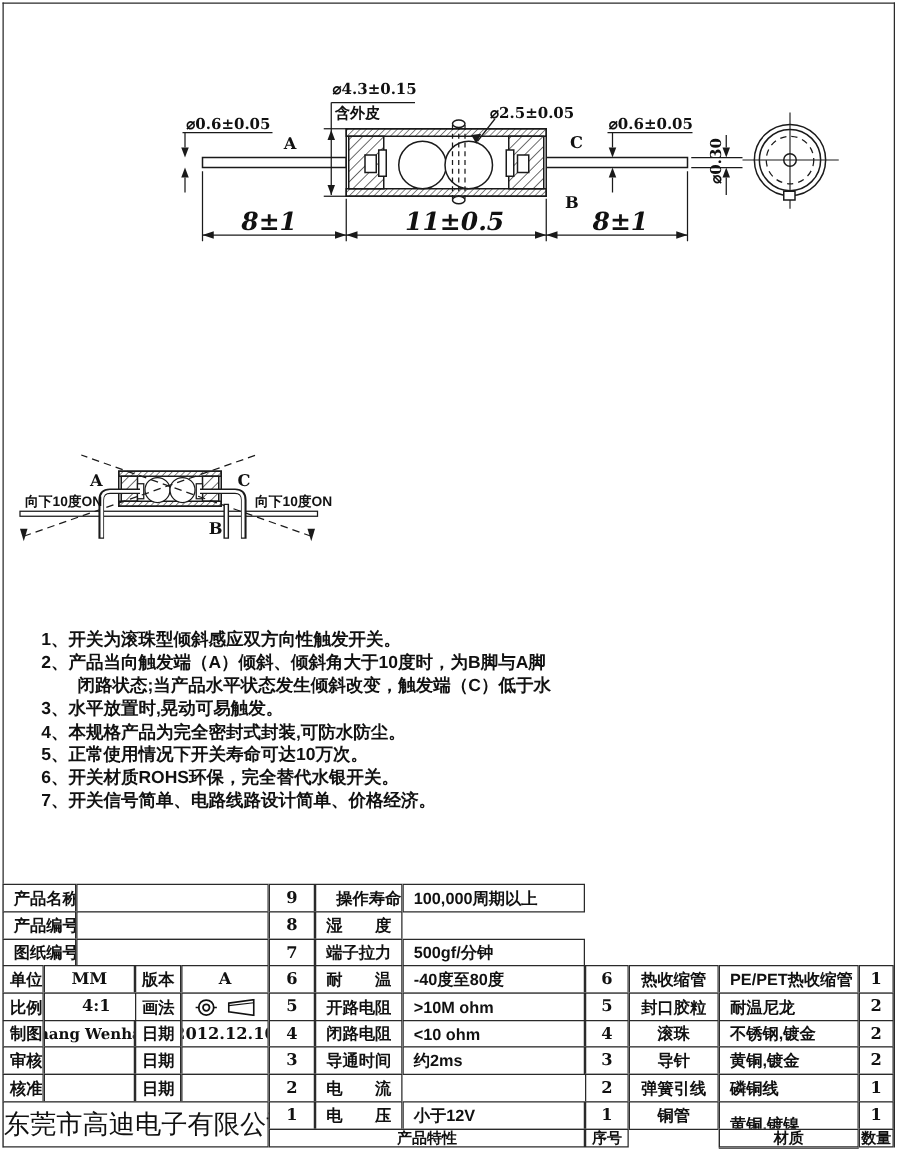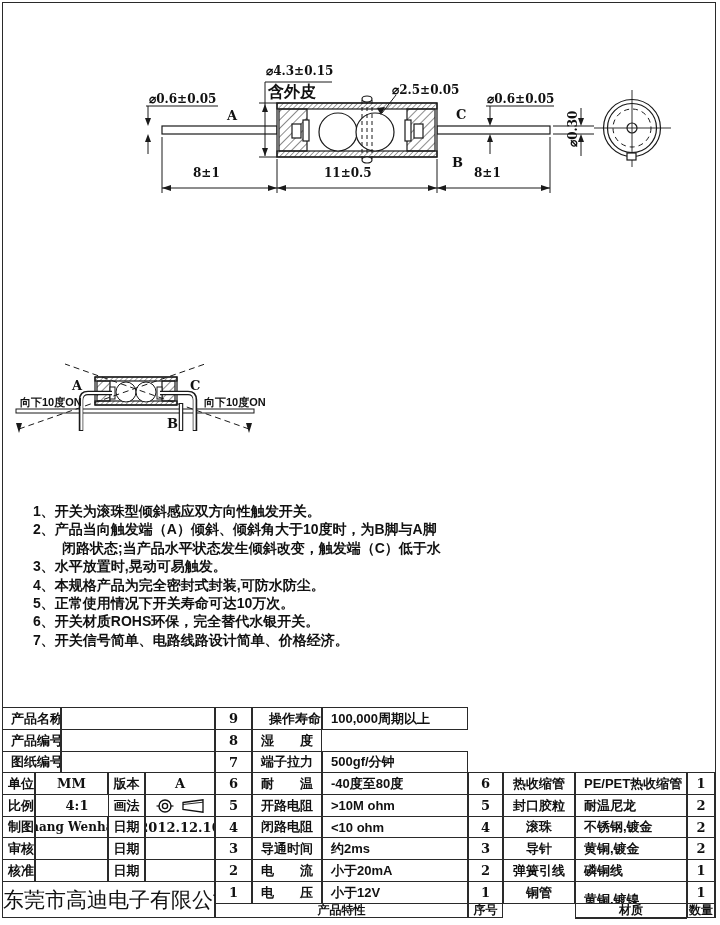--- a/index.html
+++ b/index.html
@@ -4,22 +4,22 @@
 <style>
   html,body{margin:0;padding:0;background:#e8e8e8;}
   .page{position:relative;width:720px;height:925px;background:#ffffff;overflow:hidden;
         font-family:"Liberation Sans","DejaVu Sans",sans-serif;color:#111;}
   .frame{position:absolute;left:2px;top:2px;width:712px;height:915px;
          border:1px solid #2a2a2a;border-bottom:none;}
   svg.blueprint{position:absolute;left:0;top:0;}
   
   .dtext{position:absolute;font-family:"DejaVu Serif","Liberation Serif",serif;
          font-weight:bold;font-size:12px;white-space:nowrap;line-height:1;}
-  .dtext.big{font-size:12px;}
-  .dtext.cjk{font-family:"Liberation Sans","DejaVu Sans",sans-serif;font-size:16px;text-align:center;}
+  .dtext.big{font-size:20px;font-style:italic;}
+  .dtext.cjk{font-family:"Liberation Sans","DejaVu Sans",sans-serif;font-size:12px;text-align:center;}
   .dtext.pin{font-size:13px;}
   .rot{transform:rotate(-90deg);transform-origin:center;}
   .tiltnote{position:absolute;font-size:11px;font-weight:bold;white-space:nowrap;line-height:1;}
   
   .notes{position:absolute;left:33px;top:502px;width:650px;font-size:14px;font-weight:bold;}
   .note-line{height:18.4px;line-height:18.4px;white-space:nowrap;}
   .note-line.indent{padding-left:29px;}
   
   .cell{position:absolute;box-sizing:border-box;border:1px solid #2a2a2a;background:#fff;
         display:flex;align-items:center;font-size:13px;font-weight:bold;overflow:hidden;white-space:nowrap;}
@@ -263,21 +263,20 @@
   <div class="cell c" style="left:252px;top:794px;width:70px;height:23px;">开路电阻</div>
   <div class="cell l" style="left:322px;top:794px;width:146px;height:23px;">&gt;10M ohm</div>
   <div class="cell c serif" style="left:215px;top:816px;width:37px;height:22px;">4</div>
   <div class="cell c" style="left:252px;top:816px;width:70px;height:22px;">闭路电阻</div>
   <div class="cell l" style="left:322px;top:816px;width:146px;height:22px;">&lt;10 ohm</div>
   <div class="cell c serif" style="left:215px;top:837px;width:37px;height:23px;">3</div>
   <div class="cell c" style="left:252px;top:837px;width:70px;height:23px;">导通时间</div>
   <div class="cell l" style="left:322px;top:837px;width:146px;height:23px;">约2ms</div>
   <div class="cell c serif" style="left:215px;top:859px;width:37px;height:23px;">2</div>
   <div class="cell c" style="left:252px;top:859px;width:70px;height:23px;">电　　流</div>
-  <div class="cell l" style="left:322px;top:859px;width:146px;height:23px;">小于20mA</div>
   <div class="cell c serif" style="left:215px;top:881px;width:37px;height:23px;">1</div>
   <div class="cell c" style="left:252px;top:881px;width:70px;height:23px;">电　　压</div>
   <div class="cell l" style="left:322px;top:881px;width:146px;height:23px;">小于12V</div>
   <div class="cell c" style="left:215px;top:903px;width:253px;height:15px;font-size:12px;">产品特性</div>
 
   <div class="cell c serif" style="left:468px;top:772px;width:35px;height:23px;">6</div>
   <div class="cell c" style="left:503px;top:772px;width:72px;height:23px;">热收缩管</div>
   <div class="cell l" style="left:575px;top:772px;width:112px;height:23px;">PE/PET热收缩管</div>
   <div class="cell c serif" style="left:687px;top:772px;width:28px;height:23px;">1</div>
   <div class="cell c serif" style="left:468px;top:794px;width:35px;height:23px;">5</div>

